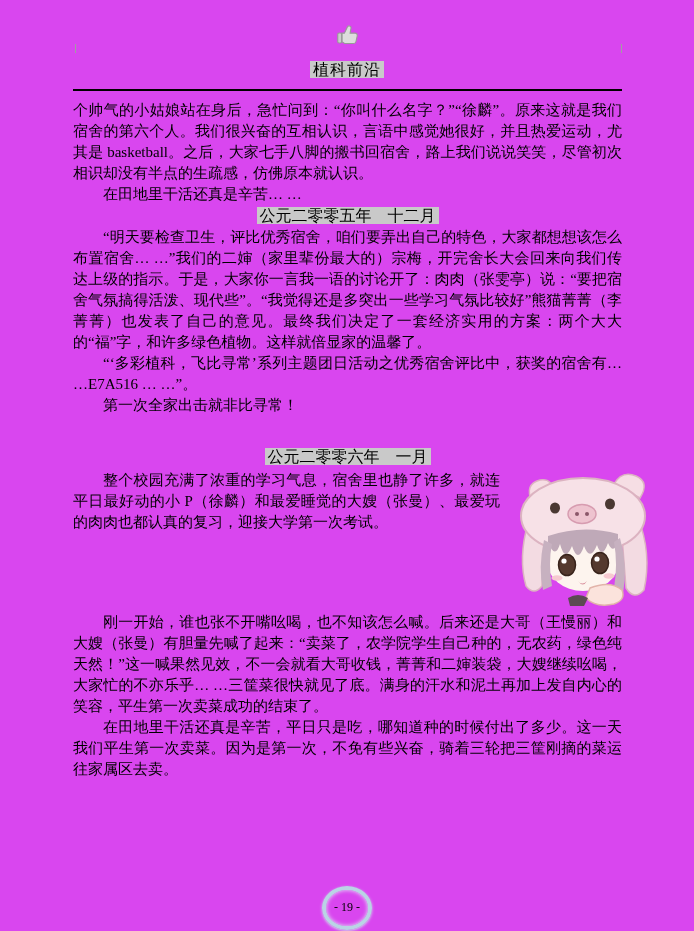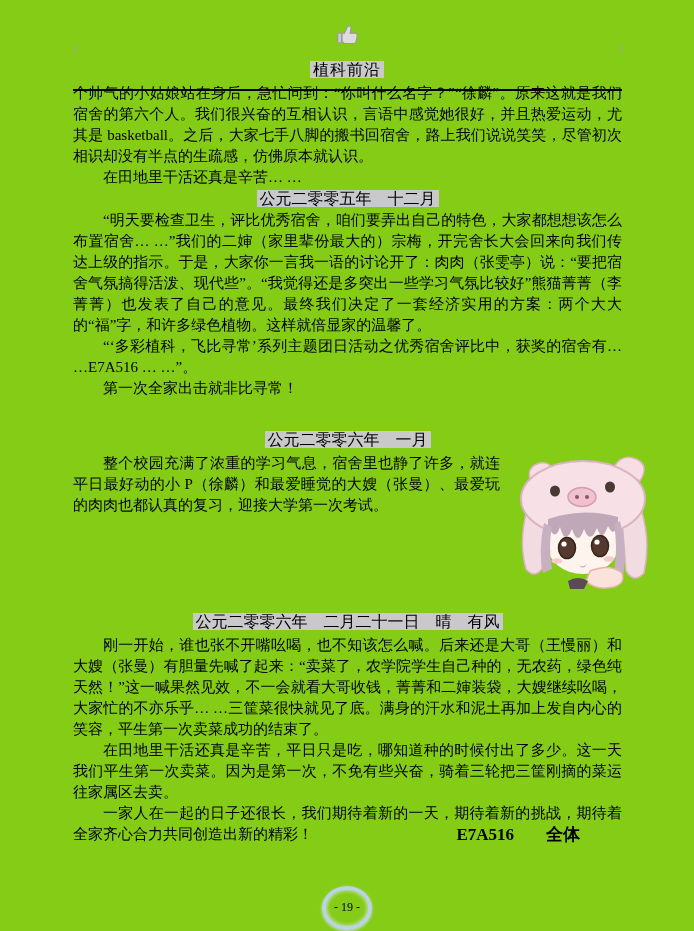--- a/index.html
+++ b/index.html
@@ -1,37 +1,37 @@
 <!DOCTYPE html>
 <html><head>
 <meta charset="utf-8">
 <style>
   html, body { margin:0; padding:0; background:#ffffff; }
   .page {
     position:relative;
     width:694px; height:931px;
     margin:0 auto;
-    background:#84cc16;
+    background:#d946ef;
     font-family:"Liberation Serif","DejaVu Serif",serif;
     color:#000;
     overflow:hidden;
   }
   
   .header { position:absolute; top:20px; left:0; right:0; text-align:center; }
   .header-icon { display:inline-block; width:30px; height:30px; }
   .page-title { margin-top:6px; font-size:16px; letter-spacing:1px; }
   .hl { background:#c9c9c9; padding:0 3px; }
   .tick { position:absolute; top:44px; width:1px; height:9px; background:#a0a0a0; }
   .tick-left { left:75px; }
   .tick-right { left:621px; }
   .header-rule { position:absolute; top:89px; left:73px; width:549px; border-top:2px solid #000; }
 
   
   .content {
-    position:absolute; top:83px; left:73px; width:549px;
+    position:absolute; top:100px; left:73px; width:549px;
     font-size:15px; line-height:21px; text-align:justify;
   }
   .content p { margin:0; text-indent:2em; }
   .content p.noindent { text-indent:0; }
   .section-heading {
     font-size:16px; font-weight:normal; text-align:center;
     margin:0; line-height:22px;
   }
   .sec-jan .section-heading { margin-top:30px; margin-bottom:2px; }
   .sec-feb .section-heading { margin-top:16px; margin-bottom:2px; }
@@ -138,29 +138,22 @@
 
           <path d="M80 120 Q100 112 112 122 Q116 132 104 136 Q86 140 76 130 Z" fill="#fbe3dc" stroke="#e2b4aa" stroke-width="1.5"></path>
 
           <path d="M58 130 Q68 124 78 130 L74 138 L60 138 Z" fill="#5c4a52"></path>
         </svg>
       </span>
       <p>整个校园充满了浓重的学习气息，宿舍里也静了许多，就连平日最好动的小 P（徐麟）和最爱睡觉的大嫂（张曼）、最爱玩的肉肉也都认真的复习，迎接大学第一次考试。</p>
     </div>
 
     <div class="sec-feb">
-      <h2 class="section-heading"><span class="hl">公元二零零六年　二月二十一日　晴　有风</span></h2>
       <p>刚一开始，谁也张不开嘴吆喝，也不知该怎么喊。后来还是大哥（王慢丽）和大嫂（张曼）有胆量先喊了起来：“卖菜了，农学院学生自己种的，无农药，绿色纯天然！”这一喊果然见效，不一会就看大哥收钱，菁菁和二婶装袋，大嫂继续吆喝，大家忙的不亦乐乎… …三筐菜很快就见了底。满身的汗水和泥土再加上发自内心的笑容，平生第一次卖菜成功的结束了。</p>
       <p>在田地里干活还真是辛苦，平日只是吃，哪知道种的时候付出了多少。这一天我们平生第一次卖菜。因为是第一次，不免有些兴奋，骑着三轮把三筐刚摘的菜运往家属区去卖。</p>
-      <p class="last-para">
-        <span>一家人在一起的日子还很长，我们期待着新的一天，期待着新的挑战，期待着全家齐心合力共同创造出新的精彩！</span>
-        <span class="signature">
-          <span class="sig-id">E7A516</span><span class="sig-name">全体</span>
-        </span>
-      </p>
     </div>
 
   </div>
 
   <div class="footer">
     <span class="page-num">
       <span class="ring"></span>
       <span class="num-text">- 19 -</span>
     </span>
   </div>

